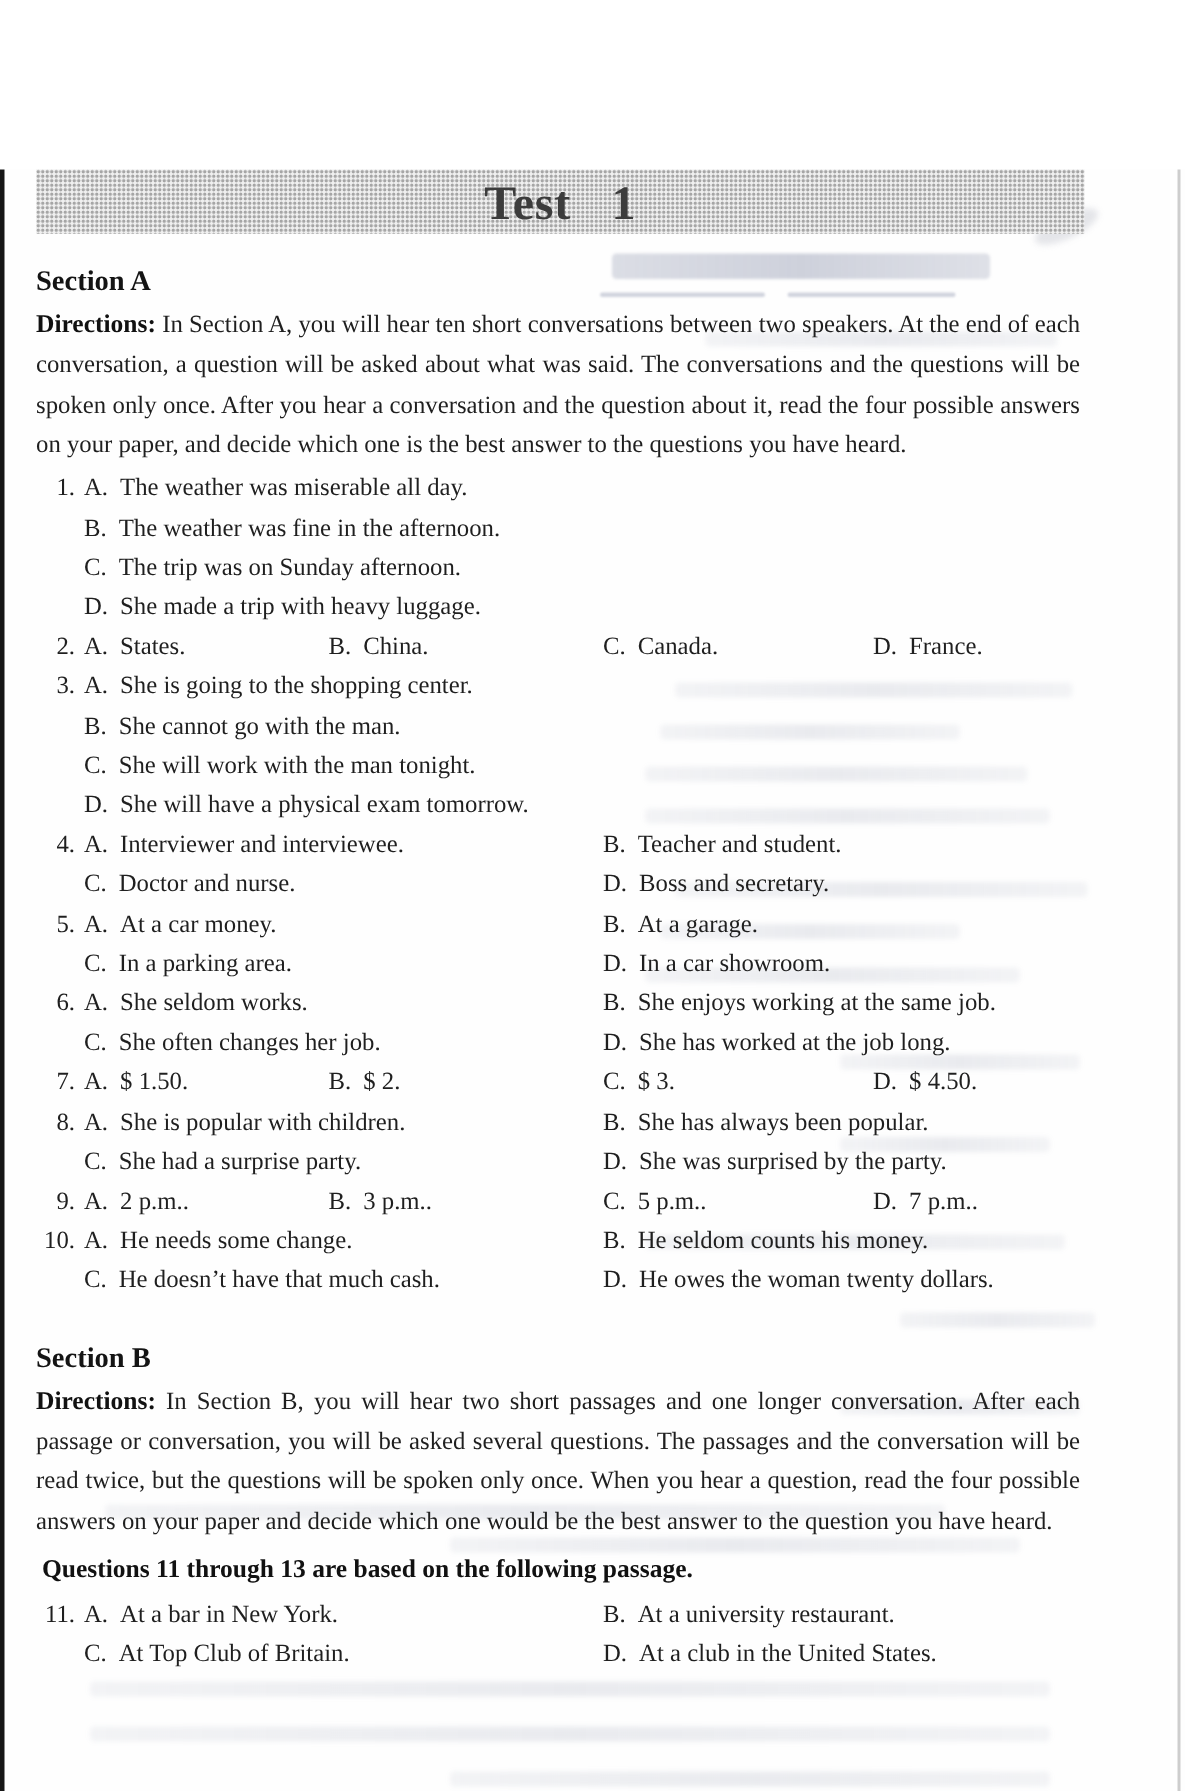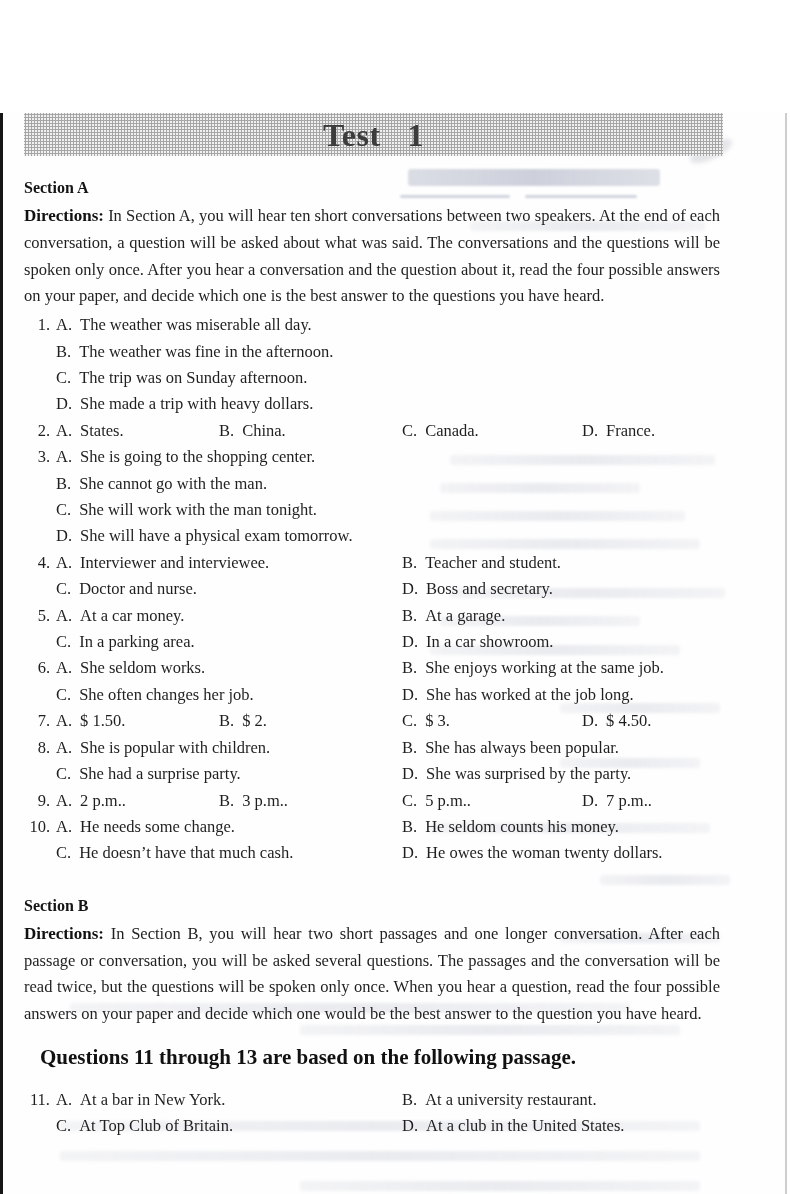--- a/index.html
+++ b/index.html
@@ -25,25 +25,25 @@
     position:relative;margin:113px 0 0 24px;width:699px;height:43px;
     display:flex;align-items:center;justify-content:center;
     background-color:#f0f0f0;
     background-image:radial-gradient(circle,#a6a6a6 1px,transparent 1.35px);
     background-size:3px 3px;
   }
   .banner-title{font-size:32px;font-weight:bold;color:#3c3c3c;letter-spacing:0.5px;line-height:1;}
   .banner-num{margin-left:27px;}
 
   .content{width:696px;margin-left:24px;position:relative;}
-  h2.sec{font-size:16px;font-weight:bold;color:#141414;margin:20px 0 0 0;line-height:24px;}
+  h2.sec{font-size:19px;font-weight:bold;color:#141414;margin:20px 0 0 0;line-height:24px;}
   h2.sec-b{margin-top:27px;}
   p.directions{margin:3px 0 0 0;font-size:16.5px;line-height:26.8px;text-align:justify;color:#1f1f1f;}
   p.directions b{font-size:17px;color:#111;margin-top:32px;}
-  .passage-heading{font-weight:bold;font-size:21px;line-height:27px;margin:16px;color:#111;}
+  .passage-heading{font-weight:bold;font-size:17px;line-height:27px;margin:4px;color:#111;}
 
   .q-list{margin-top:2px;}
   .q-line{display:flex;line-height:26.4px;font-size:16.5px;color:#1f1f1f;}
   .q-num{flex:0 0 26px;text-align:right;margin-right:6px;}
   .q-opts{flex:1;font-family:Liberation Serif, serif;}
   .q-opts.grid2{display:grid;grid-template-columns:346px 1fr;}
   .q-opts.row4{display:grid;grid-template-columns:163px 183px 180px 1fr;}
   .opt-label{margin-right:8px;}
 </style>
 </head>
@@ -92,21 +92,21 @@
         <div class="q-line">
           <span class="q-num"></span>
           <span class="q-opts"><span class="opt"><span class="opt-label">B.</span><span class="opt-text">The weather was fine in the afternoon.</span></span></span>
         </div>
         <div class="q-line">
           <span class="q-num"></span>
           <span class="q-opts"><span class="opt"><span class="opt-label">C.</span><span class="opt-text">The trip was on Sunday afternoon.</span></span></span>
         </div>
         <div class="q-line">
           <span class="q-num"></span>
-          <span class="q-opts"><span class="opt"><span class="opt-label">D.</span><span class="opt-text">She made a trip with heavy dollars.</span></span></span>
+          <span class="q-opts"><span class="opt"><span class="opt-label">D.</span><span class="opt-text">She made a trip with heavy luggage.</span></span></span>
         </div>
         <div class="q-line">
           <span class="q-num">2.</span>
           <span class="q-opts row4">
             <span class="opt"><span class="opt-label">A.</span><span class="opt-text">States.</span></span>
             <span class="opt"><span class="opt-label">B.</span><span class="opt-text">China.</span></span>
             <span class="opt"><span class="opt-label">C.</span><span class="opt-text">Canada.</span></span>
             <span class="opt"><span class="opt-label">D.</span><span class="opt-text">France.</span></span>
           </span>
         </div>

